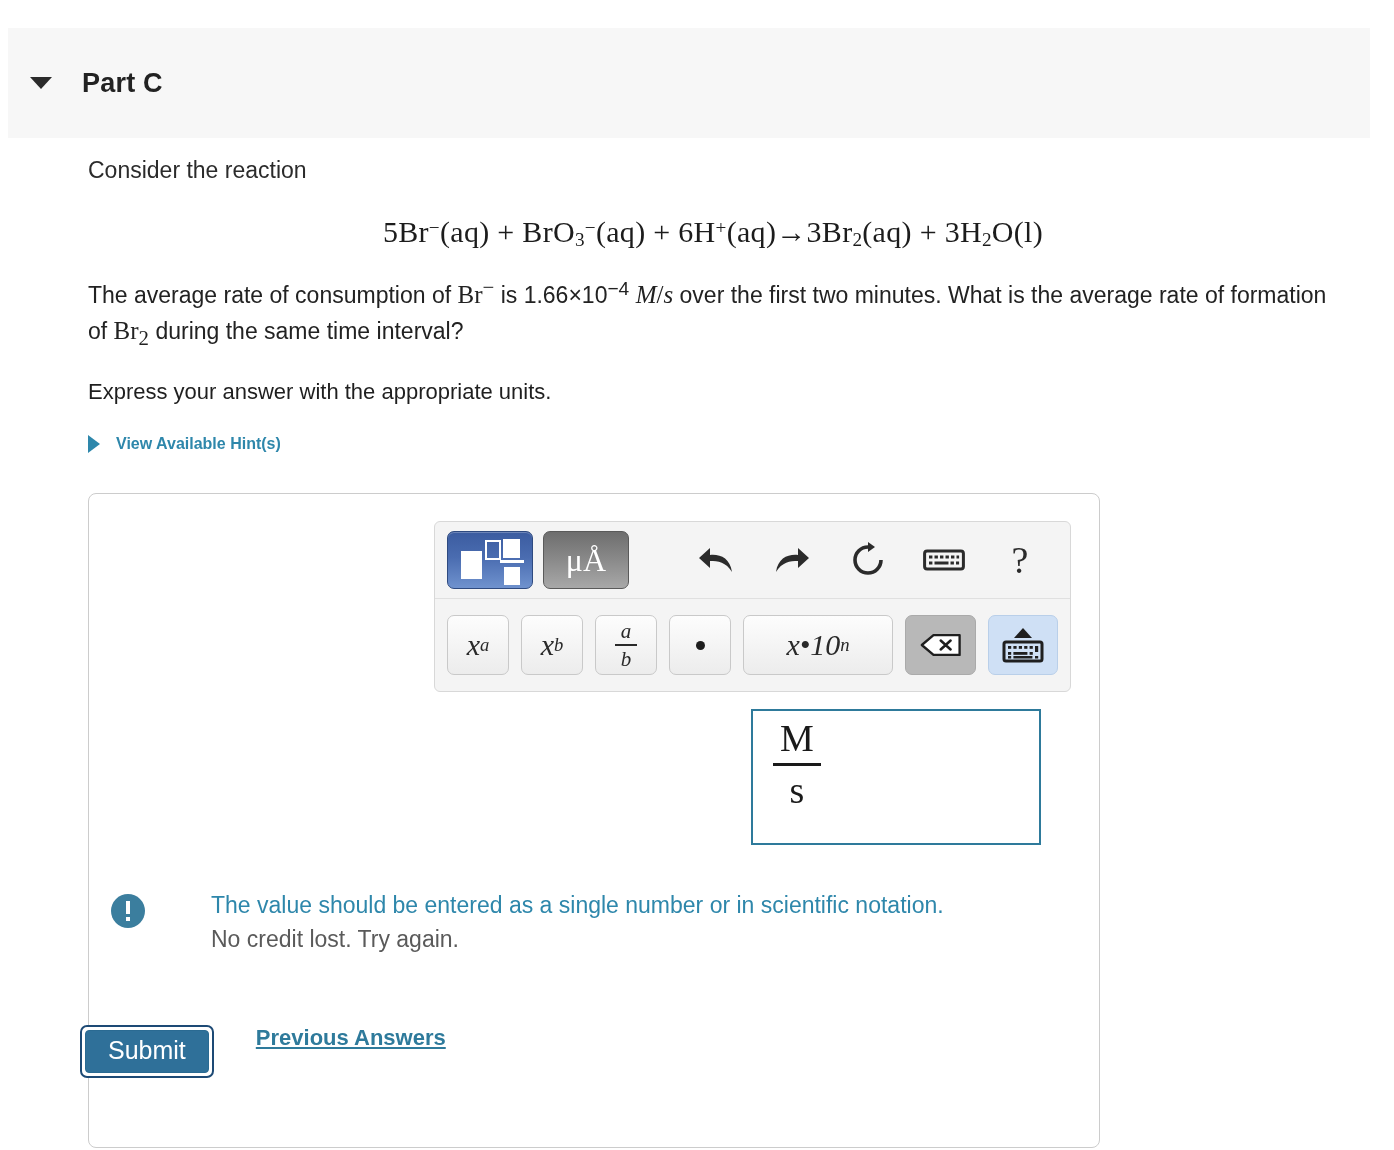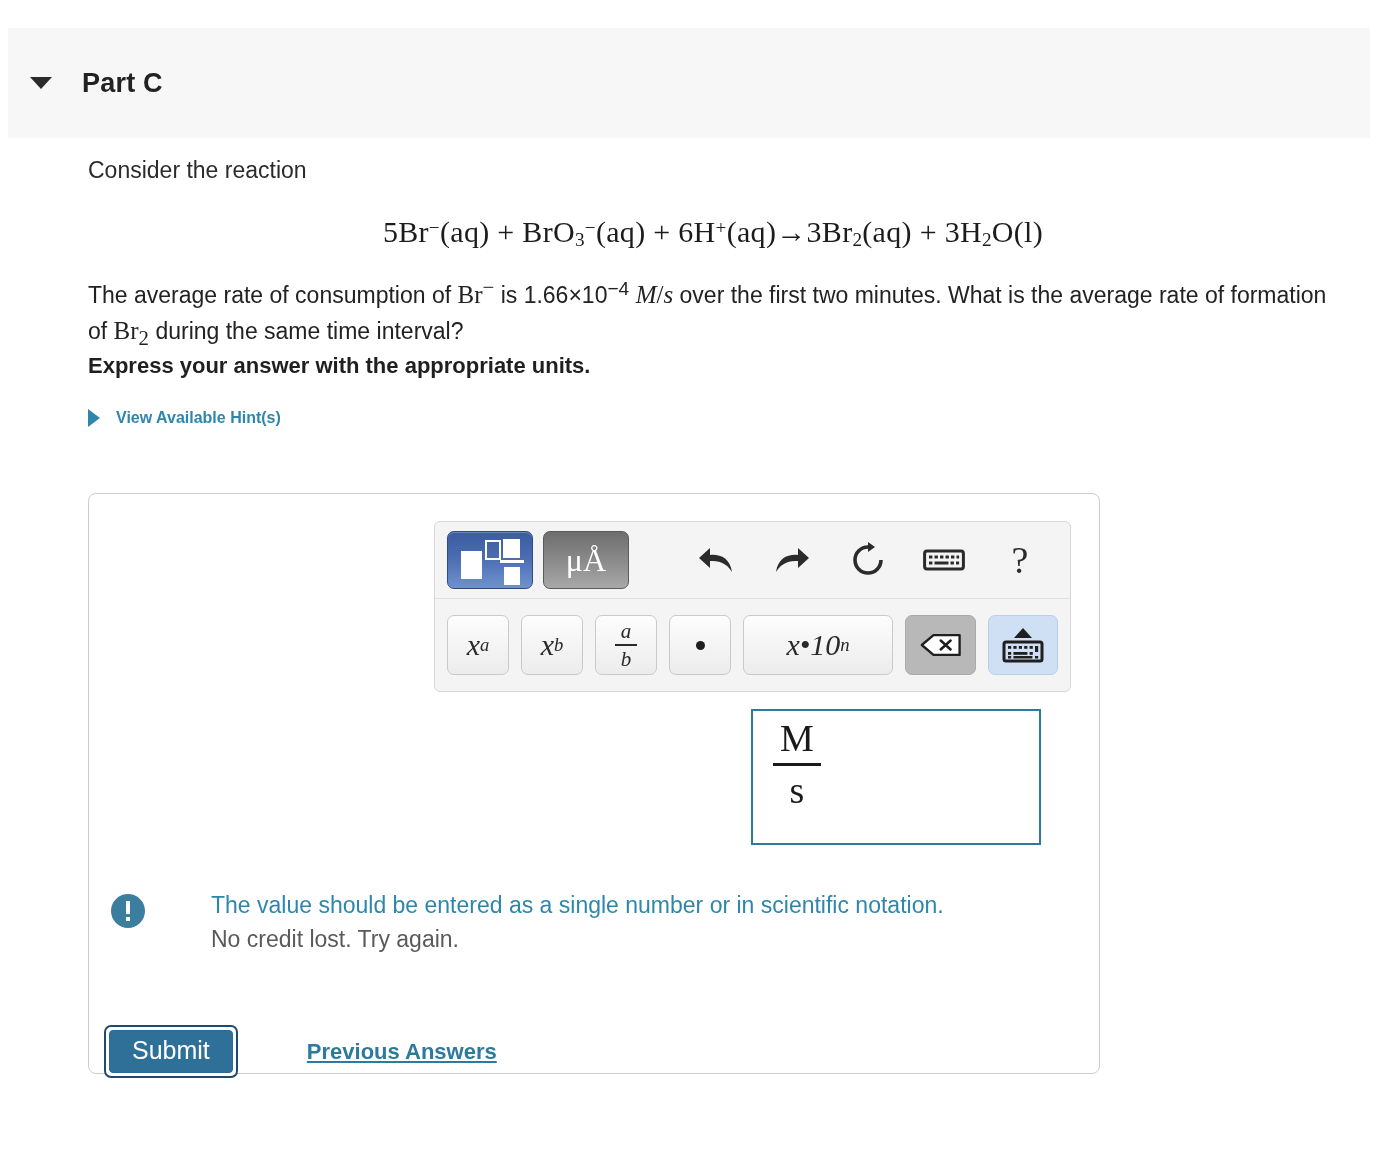--- a/index.html
+++ b/index.html
@@ -83,22 +83,23 @@
   .frac-inline {
     display: inline-block;
     position: relative;
     font-family: "Liberation Serif", serif;
     font-style: italic;
     font-size: 25px;
   }
   .frac-inline .slash { font-style: normal; }
 
   .express {
+    margin-top: 26px;
     font-size: 22px;
-    font-weight: bold;
+    font-weight: normal;
     color: #1f1f1f;
   }
 
   .hints {
     margin-top: 30px;
     display: flex;
     align-items: center;
     cursor: pointer;
   }
   .hints-tri {
@@ -114,21 +115,21 @@
     font-weight: bold;
     color: #2e87ab;
   }
 
   
   .answer-panel {
     position: absolute;
     left: 88px;
     top: 493px;
     width: 1012px;
-    height: 581px;
+    height: 655px;
     border: 1px solid #cccccc;
     border-radius: 8px;
     box-sizing: border-box;
     background: #ffffff;
     padding-left: 28px;
   }
 
   
   .mathbar {
     position: absolute;
@@ -346,25 +347,23 @@
   }
   .fb-line2 {
     font-size: 23px;
     color: #5a5a5a;
     line-height: 1.55;
   }
 
   
   .submit-row {
     position: absolute;
-    left: 104px;
+    left: 80px;
     top: 1025px;
     display: flex;
-    align-items: center;
-    gap: 27px;
   }
   .submit-btn {
     border: 2px solid #1d4a75;
     border-radius: 7px;
     padding: 3px;
     background: #ffffff;
     cursor: pointer;
   }
   .submit-btn .inner {
     background: #2f7099;

